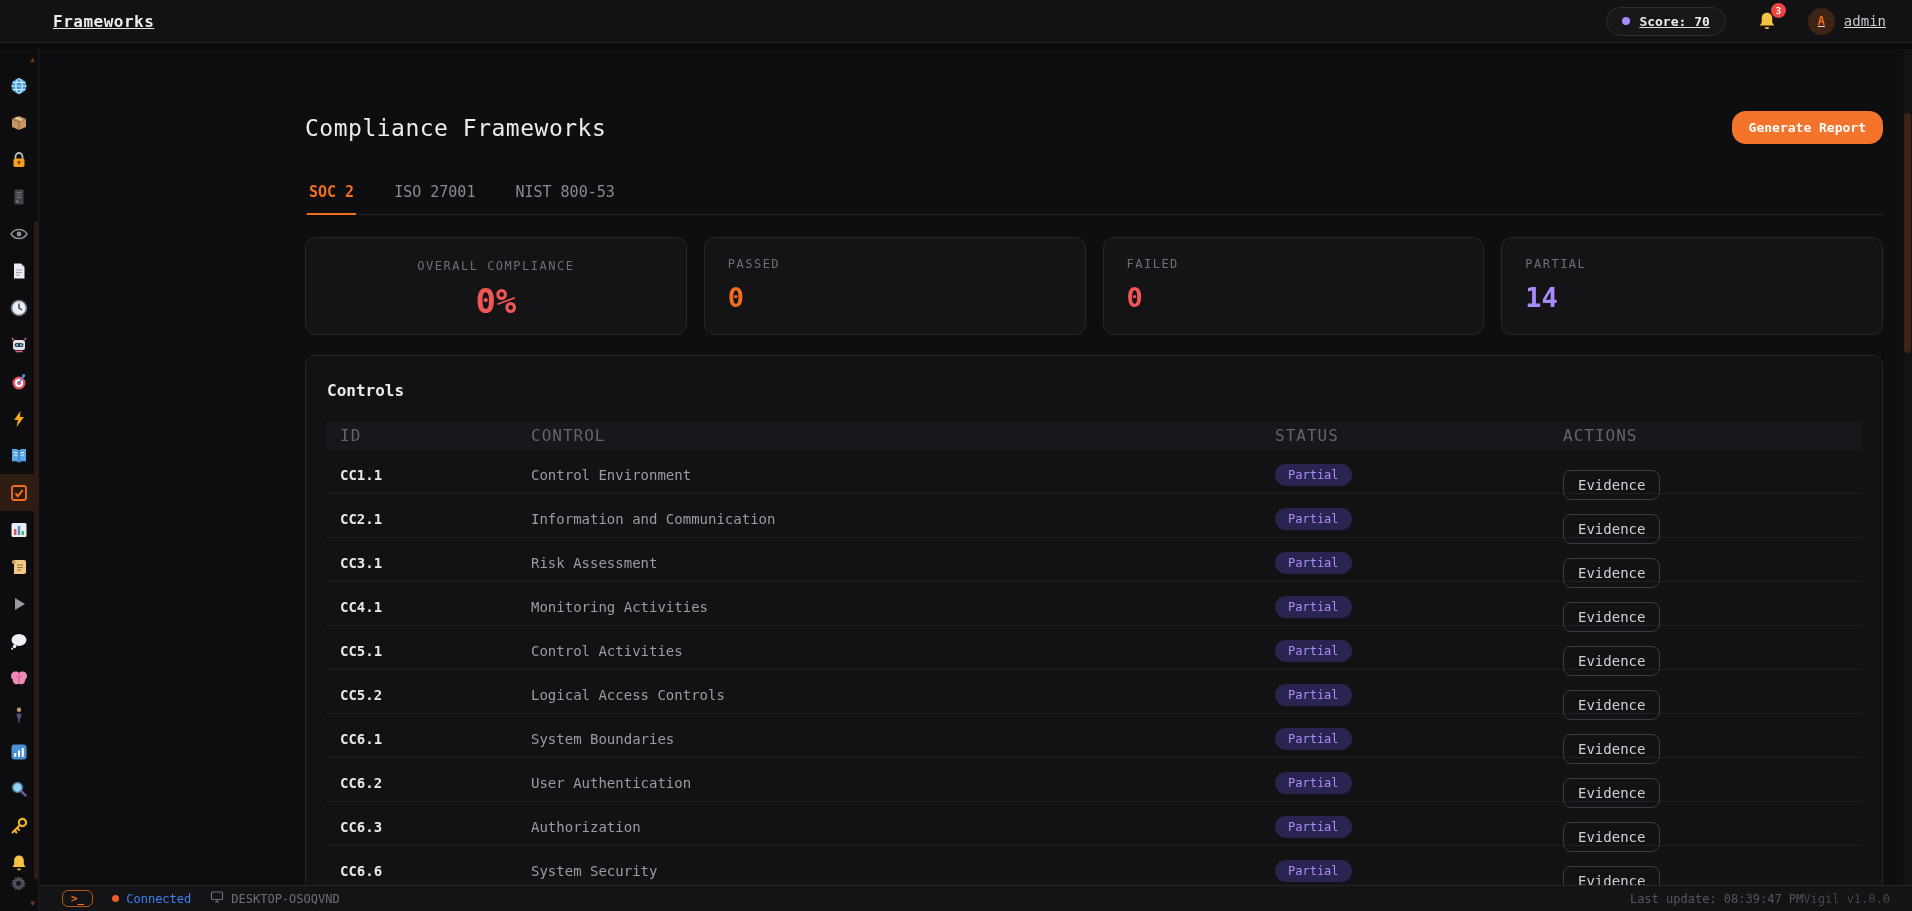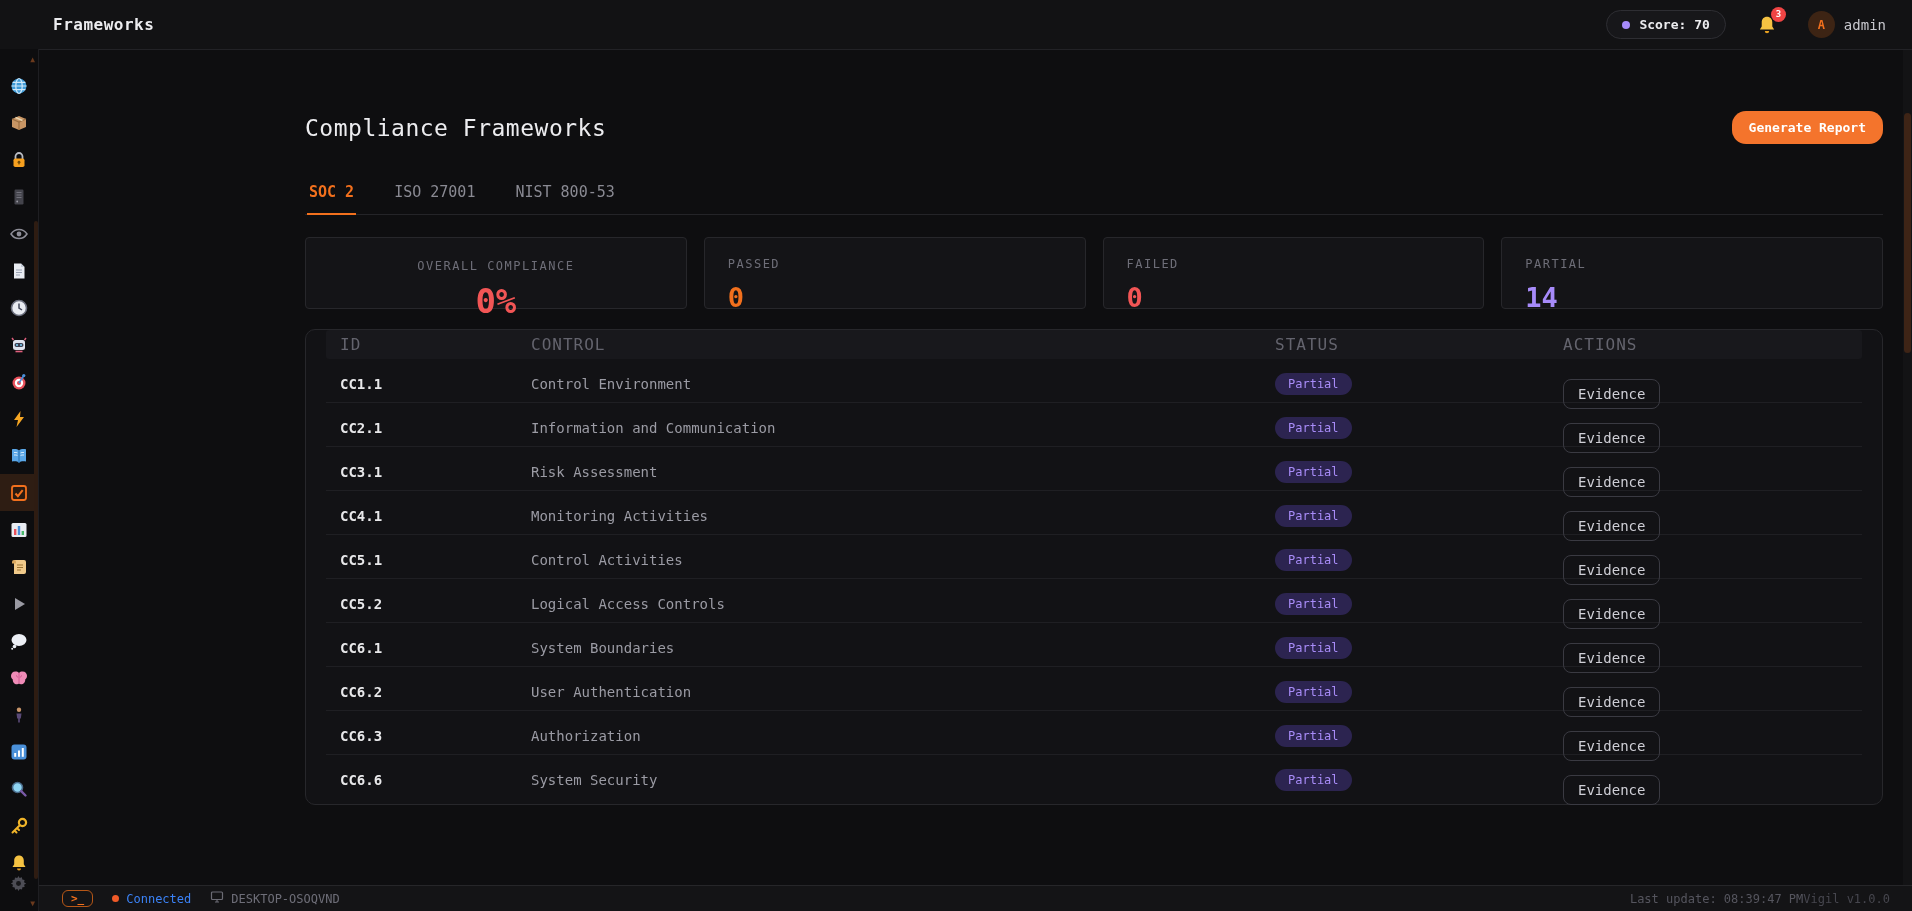--- a/index.html
+++ b/index.html
@@ -1,22 +1,22 @@
 <!DOCTYPE html>
 <html><head>
 <meta charset="utf-8">
 <style>
   html,body{margin:0;padding:0;background:#0a0a0b;}
   body{width:1912px;height:911px;position:relative;overflow:hidden;
        font-family:"DejaVu Sans Mono","Liberation Mono",monospace;color:#ddd;}
 
   
-  .topbar{position:absolute;top:0;left:0;width:100%;height:50px;background:#121214;
+  .topbar{position:absolute;top:0;left:0;width:100%;height:43px;background:#121214;
           border-bottom:1px solid #222226;display:flex;align-items:center;
-          justify-content:space-between;padding:0 26px 0 53px;box-sizing:border-box;z-index:8;}
+          justify-content:space-between;padding:0 26px 0 53px;box-sizing:border-box;z-index:8;text-decoration:underline;}
   .tb-title{font-size:16px;font-weight:bold;color:#ececef;letter-spacing:.5px;}
   .tb-right{display:flex;align-items:center;}
   .score-pill{display:flex;align-items:center;gap:9px;border:1px solid #2e2e33;background:#17171a;
               border-radius:999px;padding:6px 15px;font-size:13px;font-weight:bold;color:#ececef;}
   .score-dot{width:8px;height:8px;border-radius:50%;background:#a78bfa;}
   .bell-wrap{position:relative;margin-left:30px;cursor:pointer;}
   .bell-wrap svg{display:block;}
   .bell-badge{position:absolute;top:-7px;right:-8px;background:#ef4444;color:#fff;font-size:9px;
               font-weight:bold;width:15px;height:15px;border-radius:50%;
               display:flex;align-items:center;justify-content:center;}
@@ -46,21 +46,21 @@
   .h1{font-size:23px;font-weight:normal;color:#ececef;letter-spacing:.5px;}
   .gen-btn{background:#f4742c;color:#fff;font-weight:bold;font-size:13px;padding:9px 17px;
            border-radius:14px;border:none;font-family:inherit;cursor:pointer;}
 
   .tabs{display:flex;gap:36px;margin-top:30px;border-bottom:1px solid #242428;padding:0 2px;text-align:center;}
   .tab{font-size:15px;color:#8a8a93;padding:9px 2px 12px;border-bottom:2px solid transparent;
        cursor:pointer;margin-bottom:-1px;}
   .tab.active{color:#f2701d;font-weight:bold;border-color:#f2701d;}
 
   .stats{display:grid;grid-template-columns:repeat(4,1fr);gap:17px;margin-top:22px;}
-  .card{background:#141417;border:1px solid #27272b;border-radius:4px;height:72px;
+  .card{background:#141417;border:1px solid #27272b;border-radius:11px;height:98px;
         box-sizing:border-box;padding:19px 23px;}
   .card-label{font-size:12px;color:#6e6e78;letter-spacing:1.5px;}
   .card-value{font-size:27px;font-weight:bold;margin-top:11px;}
   .card.center{text-align:center;padding-top:21px;}
   .card.center .card-value{font-size:34px;margin-top:8px;}
 
   .panel{margin-top:20px;background:#121215;border:1px solid #27272b;border-radius:10px;
          padding-bottom:6px;}
   .panel-title{font-size:16px;font-weight:bold;color:#ececef;padding:25px 21px 21px;}
   .tgrid{display:grid;grid-template-columns:191px 744px 288px 1fr;align-items:center;padding-left:14px;}
@@ -348,20 +348,21 @@
         <div class="card">
           <div class="card-label">FAILED</div>
           <div class="card-value" style="color: rgb(242, 85, 85);">0</div>
         </div>
         <div class="card">
           <div class="card-label">PARTIAL</div>
           <div class="card-value" style="color: rgb(167, 139, 250);">14</div>
         </div>
       </div>
     <section class="panel">
+      <div class="panel-title">Controls</div>
       <div class="thead tgrid" id="thead">
           <div>ID</div>
           <div>CONTROL</div>
           <div>STATUS</div>
           <div>ACTIONS</div>
         </div>
       <div id="tbody">
           <div class="trow tgrid">
             <div class="tid">CC1.1</div>
             <div class="tname">Control Environment</div>

